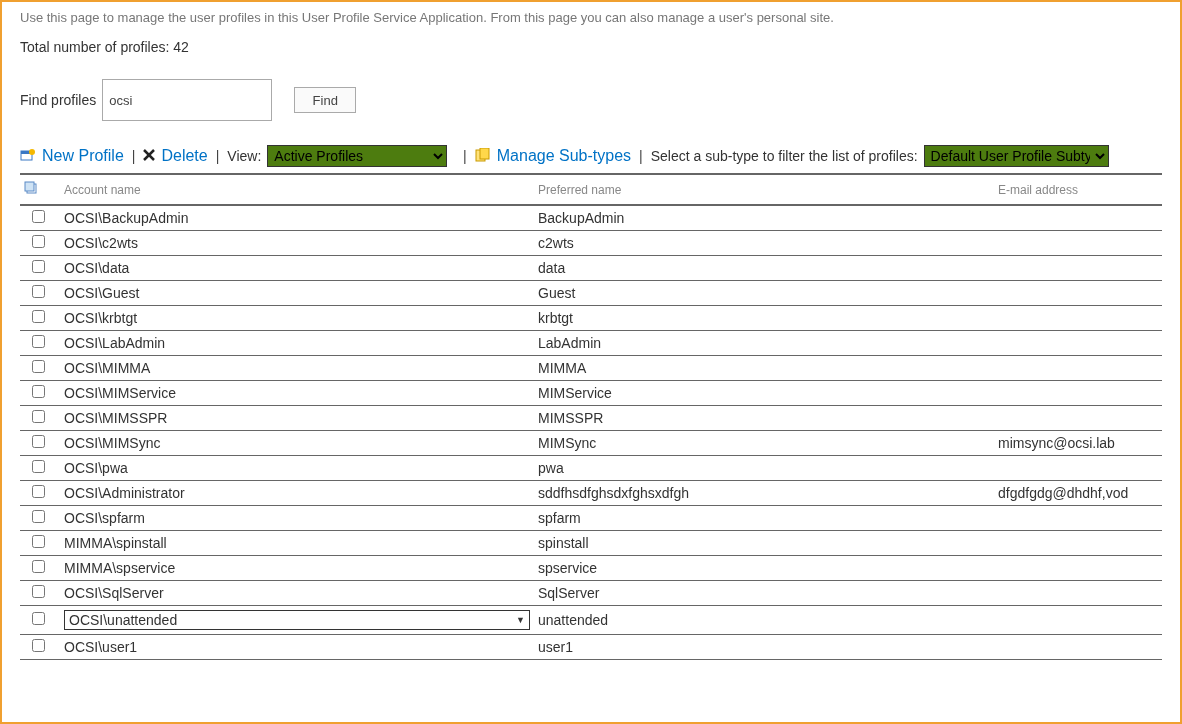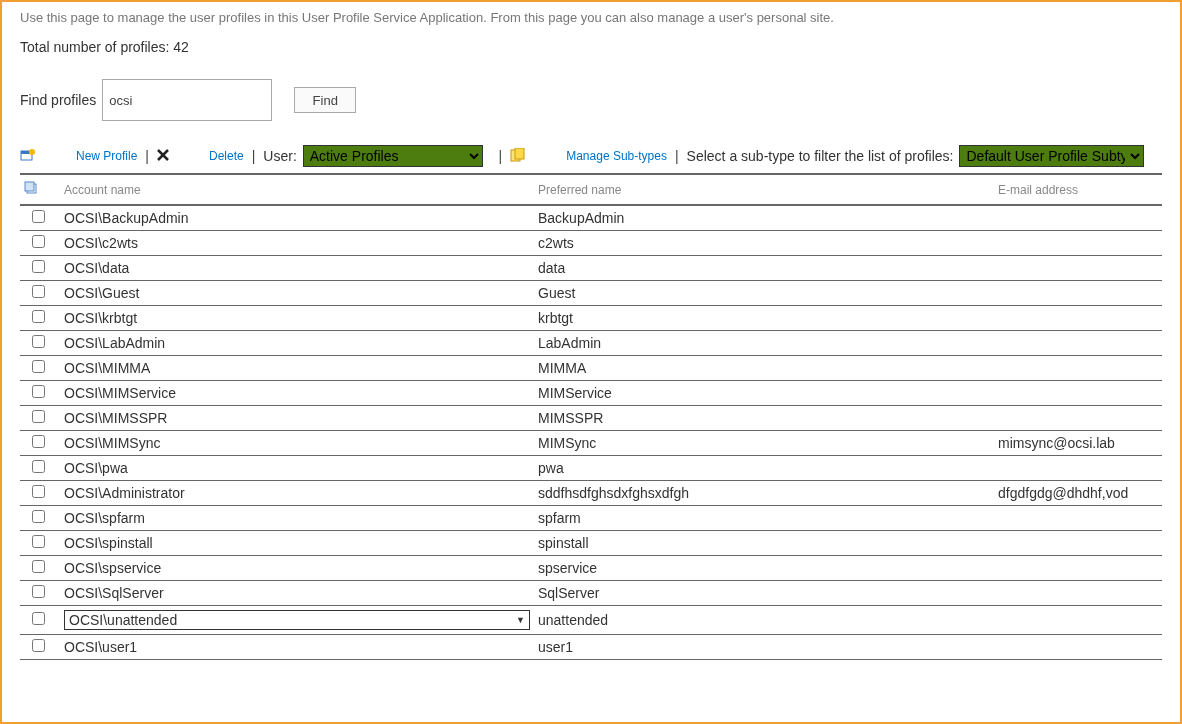--- a/index.html
+++ b/index.html
@@ -58,22 +58,21 @@
     display: flex;
     align-items: center;
     gap: 6px;
     margin-bottom: 6px;
     font-size: 14px;
     color: #333;
   }
   .link {
     color: #0072c6;
     cursor: pointer;
-    font-size: 12px;
-    margin-left: 34px;
+    font-size: 16px;
   }
   .sep { color: #444; margin: 0 2px; }
   .tb-label { color: #333; }
   .select {
     border: 1px solid #333;
     height: 22px;
     font-size: 14px;
     background: #4d7c0f;
     padding: 0 2px;
   }
@@ -160,21 +159,21 @@
   <span class="link">New Profile</span>
   <span class="sep">|</span>
   <span class="icon">
     <svg width="12" height="12" viewBox="0 0 12 12">
       <line x1="1" y1="1" x2="11" y2="11" stroke="#222" stroke-width="2.5"></line>
       <line x1="11" y1="1" x2="1" y2="11" stroke="#222" stroke-width="2.5"></line>
     </svg>
   </span>
   <span class="link">Delete</span>
   <span class="sep">|</span>
-  <span class="tb-label">User:</span>
+  <span class="tb-label">View:</span>
   <select class="select view-select">
     <option>Active Profiles</option>
   </select>
   <span class="sep">&nbsp;&nbsp;|</span>
   <span class="icon">
     <svg width="16" height="14" viewBox="0 0 16 14">
       <rect x="1" y="2" width="9" height="11" fill="#ffe27a" stroke="#c99a00"></rect>
       <rect x="5" y="0" width="9" height="11" fill="#ffd84a" stroke="#c99a00"></rect>
     </svg>
   </span>
@@ -276,27 +275,27 @@
         <td class="col-email">dfgdfgdg@dhdhf,vod</td>
       </tr>
       <tr>
         <td class="col-chk"><input type="checkbox" style=""></td>
         <td class="col-acct">OCSI\spfarm</td>
         <td class="col-pref">spfarm</td>
         <td class="col-email"></td>
       </tr>
       <tr>
         <td class="col-chk"><input type="checkbox" style=""></td>
-        <td class="col-acct">OCSI\spinstall</td>
+        <td class="col-acct">MIMMA\spinstall</td>
         <td class="col-pref">spinstall</td>
         <td class="col-email"></td>
       </tr>
       <tr>
         <td class="col-chk"><input type="checkbox" style=""></td>
-        <td class="col-acct">OCSI\spservice</td>
+        <td class="col-acct">MIMMA\spservice</td>
         <td class="col-pref">spservice</td>
         <td class="col-email"></td>
       </tr>
       <tr>
         <td class="col-chk"><input type="checkbox" style=""></td>
         <td class="col-acct">OCSI\SqlServer</td>
         <td class="col-pref">SqlServer</td>
         <td class="col-email"></td>
       </tr>
       <tr>

